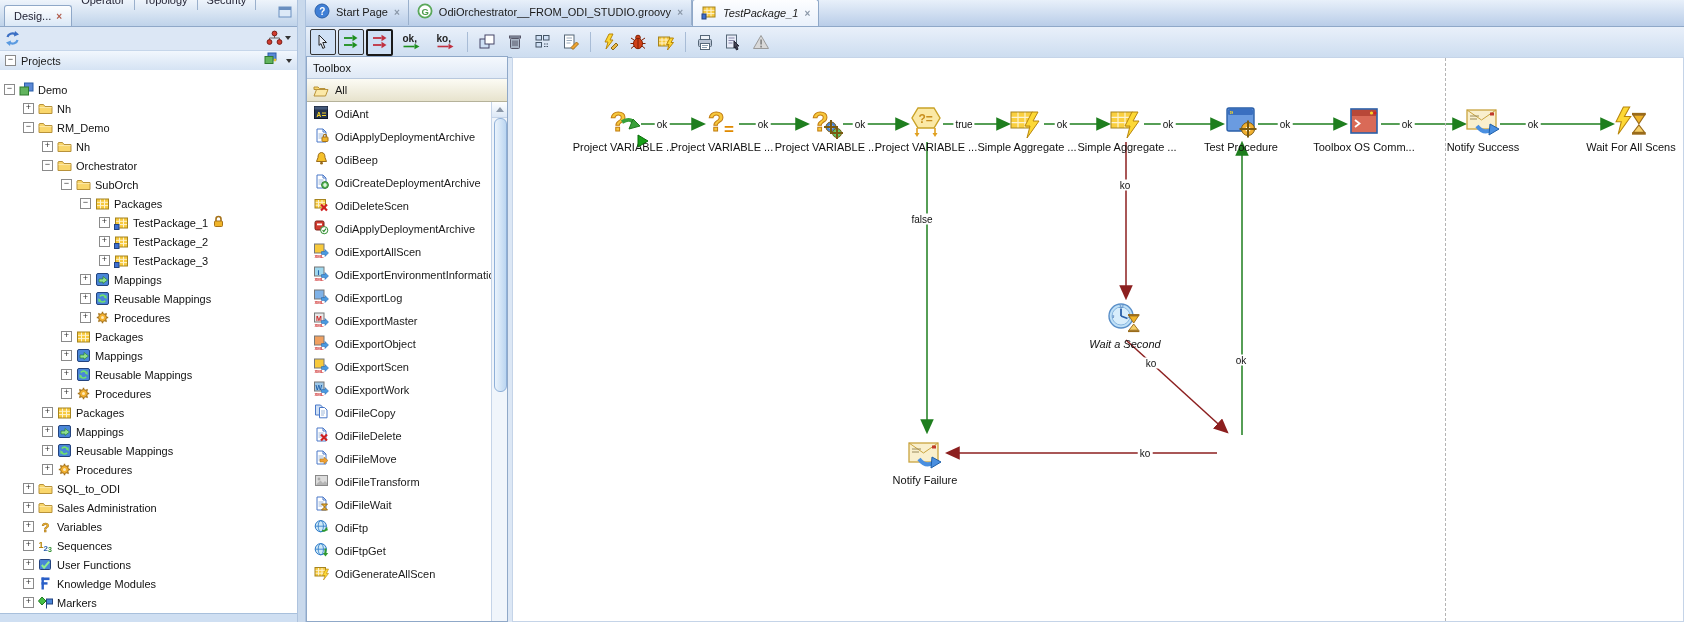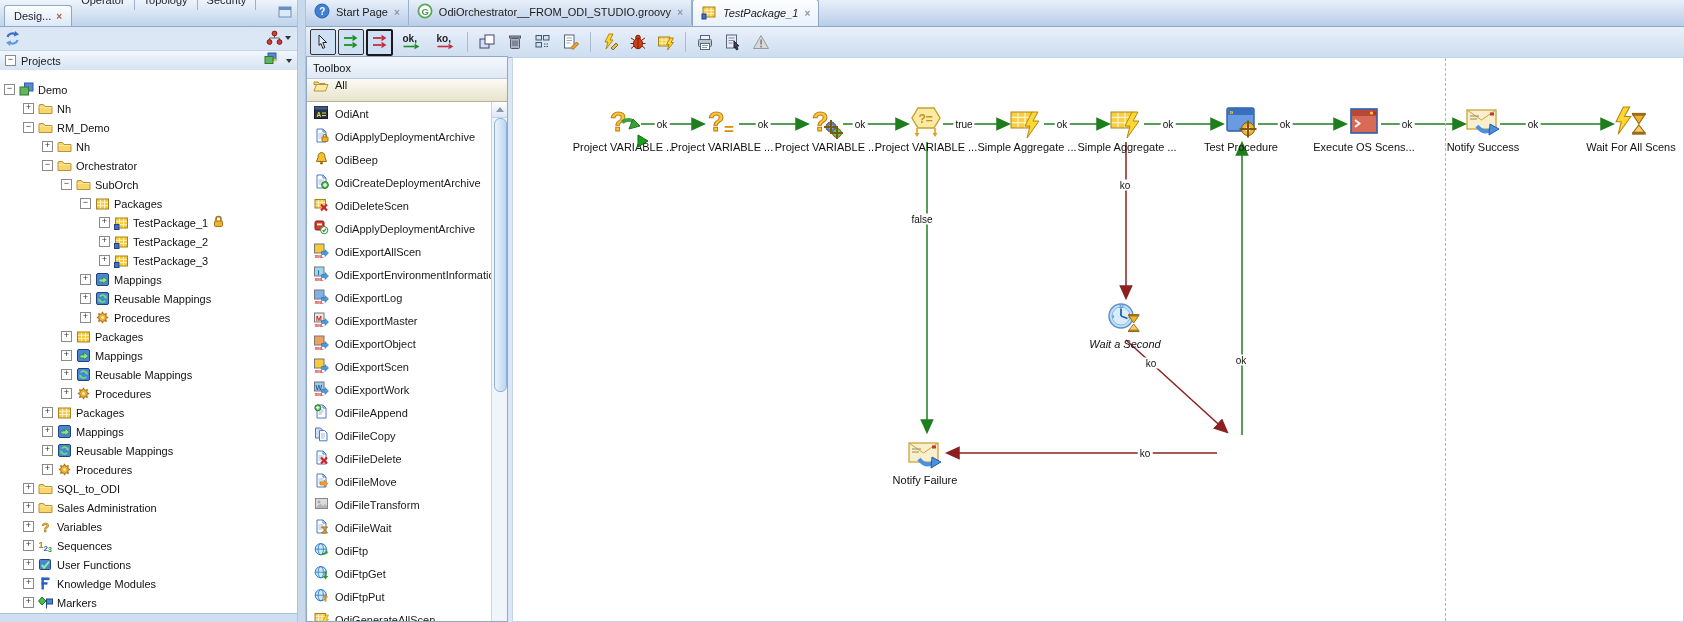--- a/index.html
+++ b/index.html
@@ -41,21 +41,21 @@
   .tbtn.pressed{background:#cfe0f5;border:1px solid #333;}
   .tbtn.pressed2{background:#cfe0f5;border:2px solid #1a1a1a;width:23px;height:23px;}
   .tbtn.wide{width:30px;}
   .tsep{width:1px;height:20px;background:#a8bcd6;margin:0 4px;}
   .oklink{display:flex;flex-direction:column;align-items:flex-start;line-height:9px;}
   .oklink .t{font-size:10px;font-weight:bold;color:#222;}
   .doc-body{position:absolute;top:56px;left:0;right:0;bottom:0;}
   
   .toolbox{position:absolute;left:0;top:0;width:202px;bottom:0;background:#fff;border:1px solid #8fa8c8;box-sizing:border-box;overflow:hidden;}
   .tb-header{height:21px;background:linear-gradient(#f4f8fd,#dfe9f6);border-bottom:1px solid #b8c8dd;display:flex;align-items:center;padding:0 6px;color:#111;}
-  .tb-all{height:22px;background:linear-gradient(#fcfbf4,#e7e3cd);border-bottom:1px solid #b5b29a;display:flex;align-items:flex-start;gap:6px;padding:0 6px;}
+  .tb-all{height:22px;background:linear-gradient(#fcfbf4,#e7e3cd);border-bottom:1px solid #b5b29a;display:flex;align-items:center;gap:6px;padding:0 6px;}
   .tb-list{position:absolute;top:45px;left:0;right:0;bottom:0;overflow:hidden;}
   .tb-item{height:23px;display:flex;align-items:center;gap:6px;padding-left:7px;white-space:nowrap;overflow:hidden;}
   .tb-item svg{flex:0 0 auto;}
   .tb-scroll{position:absolute;top:45px;right:0;width:16px;bottom:0;background:#f0f5fb;border-left:1px solid #c5d4e8;box-sizing:border-box;}
   .tb-up{height:15px;display:flex;align-items:center;justify-content:center;background:linear-gradient(#fdfeff,#dce8f6);border-bottom:1px solid #c5d4e8;}
   .tb-up:after{content:"";width:0;height:0;border-left:4px solid transparent;border-right:4px solid transparent;border-bottom:5px solid #8a97a8;}
   .tb-thumb{position:absolute;top:16px;left:2px;width:11px;height:272px;border-radius:6px;background:linear-gradient(90deg,#eaf3fc,#bcd6f1);border:1px solid #8fb0d8;}
   
   .canvas{position:absolute;left:206px;top:1px;right:0;bottom:0;background:#fff;border:1px solid #c5d4e8;box-sizing:border-box;overflow:hidden;}
   .canvas svg.edges{position:absolute;left:0;top:0;}
@@ -702,30 +702,20 @@
               <span><svg width="15" height="15" viewBox="0 0 15 15">
                   <rect x="0.5" y="1" width="9.5" height="9" fill="#9fc8e8" stroke="#777"></rect>
                   <text x="0.5" y="14.8" font-size="4.3" font-weight="bold" fill="#c22">XML</text>
                   <text x="1.6" y="8.6" font-size="7" font-weight="bold" fill="#1f5fa8">W</text>
                   <polygon points="7.5,8.5 11,8.5 11,6.5 14.5,10 11,13.5 11,11.5 7.5,11.5" fill="#4a9ae0" stroke="#1f5fa8" stroke-width="0.5"></polygon>
                 </svg></span>
               <span>OdiExportWork</span>
             </div>
             <div class="tb-item">
               <span><svg width="15" height="15" viewBox="0 0 15 15">
-                  <path d="M3 1 H9 L12 4 V14 H3 Z" fill="#fff" stroke="#4a78c8"></path>
-                  <path d="M9 1 V4 H12" fill="none" stroke="#4a78c8"></path>
-                  <path d="M4.5 6 h5 M4.5 8 h5 M4.5 10 h3.5" stroke="#9fb8da"></path>
-                  <circle cx="3.8" cy="3.8" r="3" fill="#5fc05f" stroke="#2f7a2f"></circle>
-                  <path d="M3.8 2 v3.6 M2 3.8 h3.6" stroke="#fff" stroke-width="1.1"></path>
-                </svg></span>
-              <span>OdiFileAppend</span>
-            </div>
-            <div class="tb-item">
-              <span><svg width="15" height="15" viewBox="0 0 15 15">
                   <path d="M1.5 1 H6.5 L9 3.5 V11 H1.5 Z" fill="#cfe0f5" stroke="#4a78c8"></path>
                   <path d="M5.5 3.5 H10.5 L13 6 V13.8 H5.5 Z" fill="#fff" stroke="#4a78c8"></path>
                   <path d="M7 7 h4 M7 9 h4 M7 11 h3" stroke="#9fb8da"></path>
                 </svg></span>
               <span>OdiFileCopy</span>
             </div>
             <div class="tb-item">
               <span><svg width="15" height="15" viewBox="0 0 15 15">
                   <path d="M3 1 H9 L12 4 V14 H3 Z" fill="#fff" stroke="#4a78c8"></path>
                   <path d="M9 1 V4 H12" fill="none" stroke="#4a78c8"></path>
@@ -772,30 +762,20 @@
             </div>
             <div class="tb-item">
               <span><svg width="15" height="15" viewBox="0 0 15 15">
                   <circle cx="6.8" cy="7.2" r="5.6" fill="#cfe9f7" stroke="#2a78c8"></circle>
                   <ellipse cx="6.8" cy="7.2" rx="2.6" ry="5.6" fill="none" stroke="#2a78c8" stroke-width="0.8"></ellipse>
                   <line x1="1.2" y1="7.2" x2="12.4" y2="7.2" stroke="#2a78c8" stroke-width="0.8"></line>
                   <line x1="11.5" y1="6.5" x2="11.5" y2="11.5" stroke="#2f9a2f" stroke-width="2"></line>
                   <polygon points="8.8,11 14.2,11 11.5,14.5" fill="#2f9a2f"></polygon>
                 </svg></span>
               <span>OdiFtpGet</span>
-            </div>
-            <div class="tb-item">
-              <span><svg width="15" height="15" viewBox="0 0 15 15">
-                  <circle cx="6.8" cy="7.2" r="5.6" fill="#cfe9f7" stroke="#2a78c8"></circle>
-                  <ellipse cx="6.8" cy="7.2" rx="2.6" ry="5.6" fill="none" stroke="#2a78c8" stroke-width="0.8"></ellipse>
-                  <line x1="1.2" y1="7.2" x2="12.4" y2="7.2" stroke="#2a78c8" stroke-width="0.8"></line>
-                  <line x1="11.5" y1="13.5" x2="11.5" y2="9" stroke="#e08a20" stroke-width="2"></line>
-                  <polygon points="8.8,9.5 14.2,9.5 11.5,6" fill="#e08a20"></polygon>
-                </svg></span>
-              <span>OdiFtpPut</span>
             </div>
             <div class="tb-item">
               <span><svg width="15" height="15" viewBox="0 0 15 15">
                   <rect x="1" y="2.5" width="10.5" height="8.5" fill="#f7c93c"></rect>
                   <path d="M1 5.3 H11.5 M1 8.2 H11.5 M4.5 2.5 V11 M8 2.5 V11" stroke="#fdf3cf"></path>
                   <rect x="1" y="2.5" width="10.5" height="8.5" fill="none" stroke="#a5841f"></rect>
                   <polygon points="12,4 8.5,10.5 11,10.5 9.5,15 14.5,8.5 12.5,8.5 14.5,4" fill="#fdd835" stroke="#b8860b" stroke-width="0.6"></polygon>
                 </svg></span>
               <span>OdiGenerateAllScen</span>
             </div>
@@ -932,21 +912,21 @@
           <div class="node" style="left: 796px; top: 47px;">
             <div class="iconwrap">
               <svg width="34" height="34" viewBox="0 0 34 34">
                 <rect x="4" y="4" width="26" height="24" fill="#d96a57" stroke="#2a5fa8" stroke-width="1.6"></rect>
                 <rect x="5" y="5" width="24" height="6" fill="#b84838"></rect>
                 <circle cx="24.5" cy="8" r="1.6" fill="#f7d428"></circle>
                 <circle cx="28" cy="8" r="1.6" fill="#d02020"></circle>
                 <path d="M8 15 l4.5 3.5 L8 22" stroke="#fff" fill="none" stroke-width="1.8"></path>
               </svg>
             </div>
-            <div class="nlabel">Execute OS Scens...</div>
+            <div class="nlabel">Toolbox OS Comm...</div>
           </div>
           <div class="node" style="left: 915px; top: 47px;">
             <div class="iconwrap">
               <svg width="34" height="34" viewBox="0 0 34 34">
                 <rect x="1" y="5" width="29" height="19" fill="#f9efcd" stroke="#c9a43f" stroke-width="1.3"></rect>
                 <path d="M1 5 L15.5 15 L30 5" fill="none" stroke="#c9a43f"></path>
                 <rect x="24" y="7.5" width="4" height="3" fill="#c0392b"></rect>
                 <path d="M4 11 h9 M4 14 h7" stroke="#9a8a5a"></path>
                 <path d="M11 21 q7 9 15 3" fill="none" stroke="#4a8fe0" stroke-width="4"></path>
                 <polygon points="23,30 33,24 24,19" fill="#4a8fe0" stroke="#1f5fa8"></polygon>

